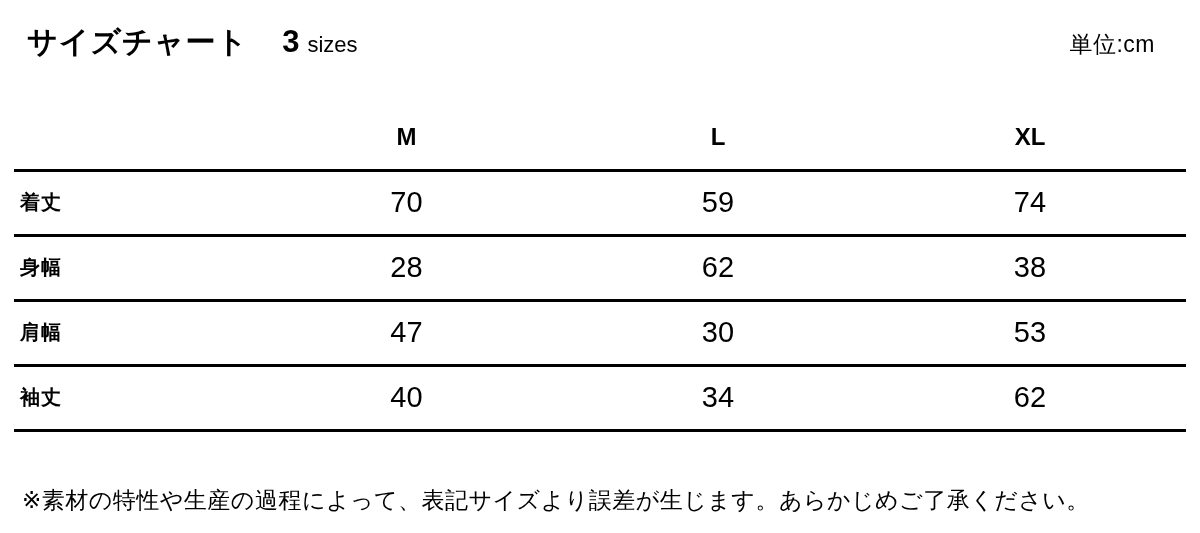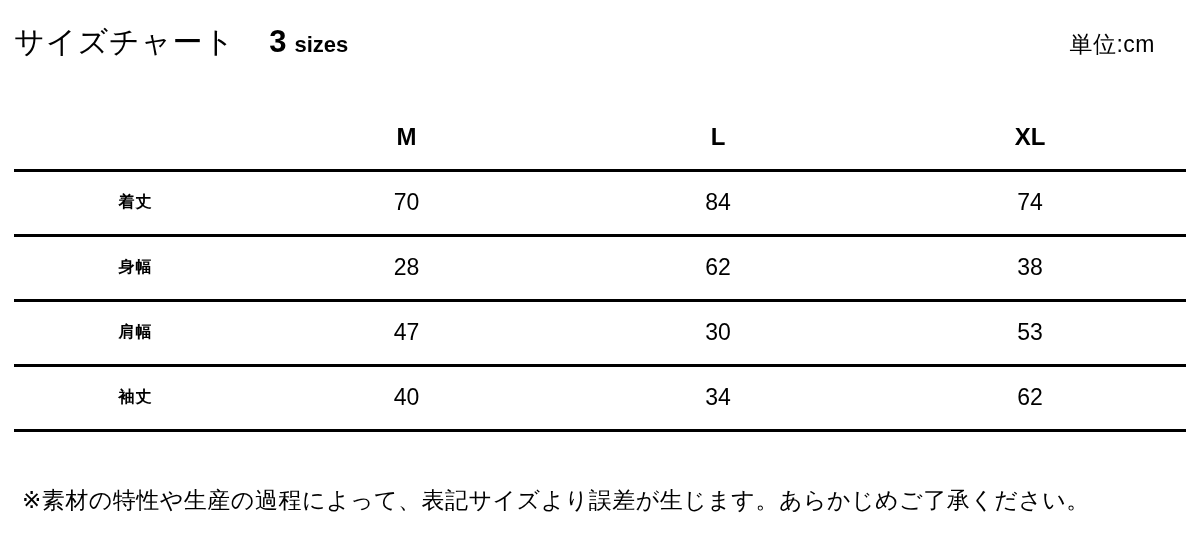--- a/index.html
+++ b/index.html
@@ -22,31 +22,32 @@
     left: 14px;
     right: 45px;
     padding-top: 22px;
     display: flex;
     justify-content: space-between;
     align-items: baseline;
   }
   .title { display: flex; align-items: baseline; }
   .title-main {
     font-size: 30px;
-    font-weight: normal;
+    font-weight: bold;
     letter-spacing: 1px;
+    margin-left: 13px;
   }
   .title-count {
     font-size: 31px;
     font-weight: bold;
     margin-left: 34px;
   }
   .title-suffix {
     font-size: 22px;
-    font-weight: bold;
+    font-weight: normal;
     margin-left: 8px;
   }
   .unit {
     font-size: 23px;
     letter-spacing: 0.5px;
   }
   table.size-table {
     position: absolute;
     top: 106px;
     left: 14px;
@@ -58,34 +59,34 @@
     height: 64px;
     padding: 0;
     font-size: 24px;
     font-weight: bold;
     text-align: center;
     vertical-align: middle;
   }
   .size-table tbody td {
     height: 65px;
     padding: 0;
-    font-size: 23px;
+    font-size: 29px;
     font-weight: normal;
     text-align: center;
     vertical-align: middle;
     border-top: 3px solid #000000;
   }
   .size-table tbody tr:last-child td {
     border-bottom: 3px solid #000000;
     margin-top: 22px;
   }
   .size-table td.row-label {
-    text-align: center;
+    text-align: left;
     font-weight: bold;
-    font-size: 16px;
+    font-size: 20px;
     padding-left: 6px;
     letter-spacing: 1px;
   }
   .note {
     position: absolute;
     left: 14px;
     top: 477px;
     margin: 8px;
     font-size: 23px;
     letter-spacing: 0.5px;
@@ -117,21 +118,21 @@
         <th></th>
         <th>M</th>
         <th>L</th>
         <th>XL</th>
       </tr>
     </thead>
     <tbody>
       <tr>
         <td class="row-label">着丈</td>
         <td>70</td>
-        <td>84</td>
+        <td>59</td>
         <td>74</td>
       </tr>
       <tr>
         <td class="row-label">身幅</td>
         <td>28</td>
         <td>62</td>
         <td>38</td>
       </tr>
       <tr>
         <td class="row-label">肩幅</td>

